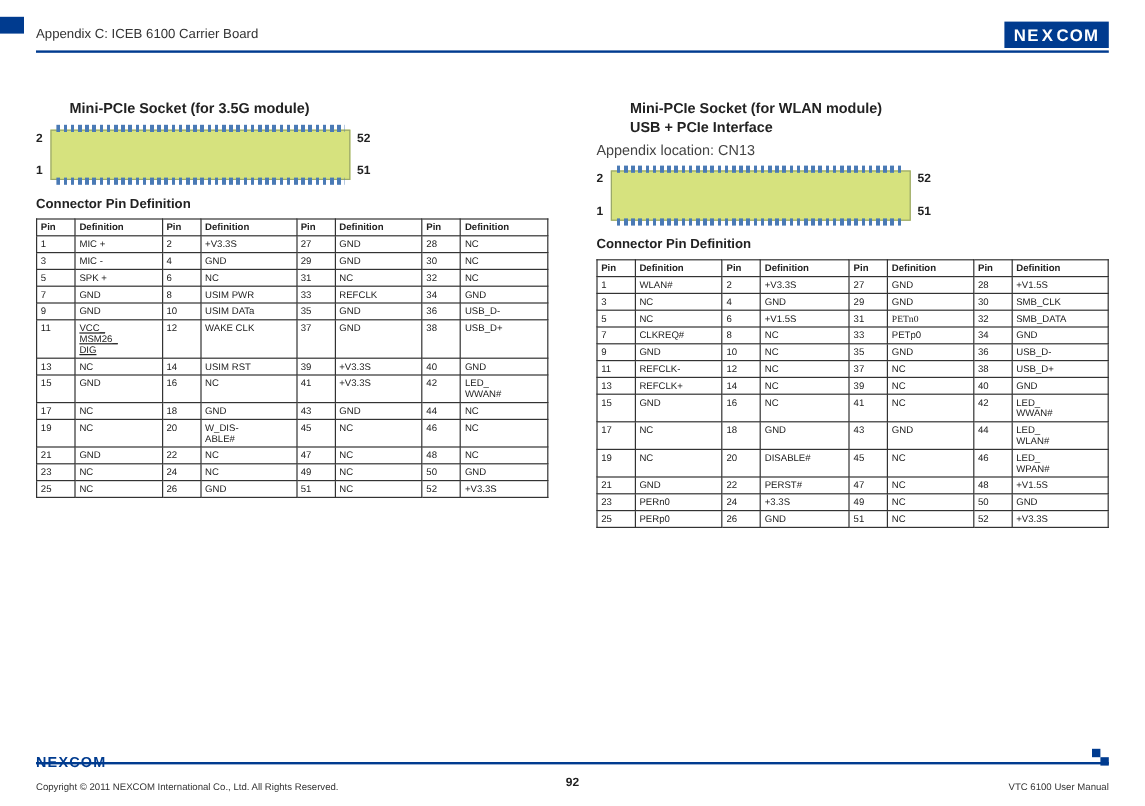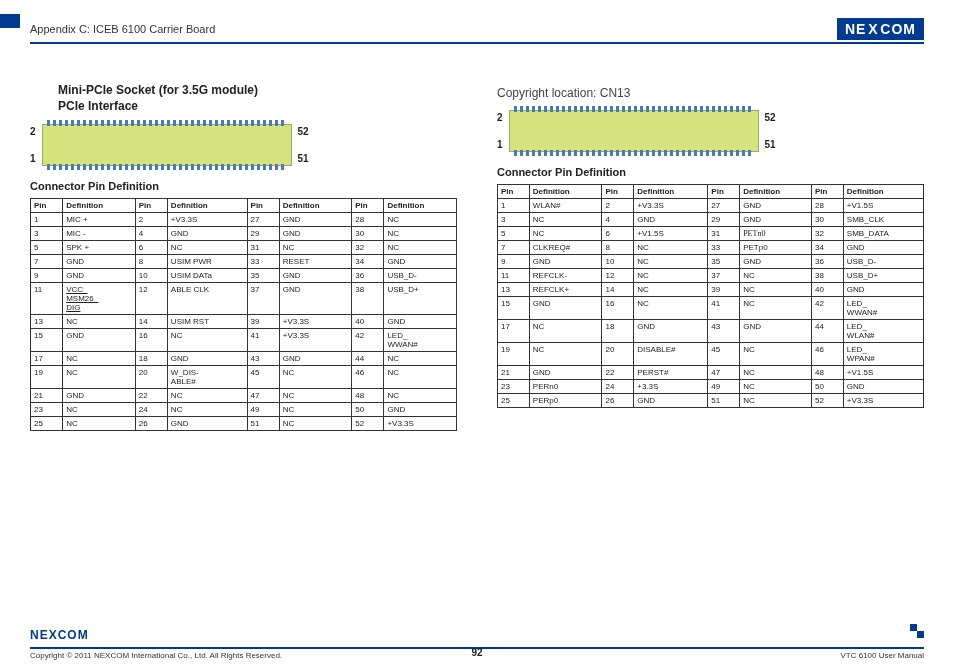--- a/index.html
+++ b/index.html
@@ -77,21 +77,21 @@
     border:1px solid #333;
     padding:2px 3px;
     text-align:left;
     vertical-align:top;
   }
   table.pins th { font-weight:bold; font-size:8px;}
   .footer {
     position:absolute;
     left:30px; right:30px; bottom:12px;
     border-top:2px solid #003b8f;
-    padding-top:2px;
+    padding-top:14px;
     display:flex; justify-content:space-between; align-items:center;
     font-size:8px; color:#333;
   }
   .footer-logo {
     position:absolute;
     left:30px; bottom:30px;
     background:transparent;
     color:#003b8f;
     font-weight:bold;
     font-size:12px;
@@ -115,21 +115,20 @@
     <span>NE</span>
       <span class="x">X</span>
       <span>COM</span>
   </div>
 </div>
 
 <div class="columns">
 
   <div class="col">
     <div class="sec-title">Mini-PCIe Socket (for 3.5G module)</div>
-    <div class="sec-title">PCIe Interface</div>
     <div class="connector-wrap">
       <div class="pinlabels-left">
         <span>2</span>
         <span>1</span>
       </div>
       <div class="connector"></div>
       <div class="pinlabels-right">
         <span>52</span>
         <span>51</span>
       </div>
@@ -178,41 +177,41 @@
             <td style="white-space: pre-line;">NC</td>
             <td style="white-space: pre-line;">32</td>
             <td style="white-space: pre-line;">NC</td>
           </tr>
           <tr>
             <td style="white-space: pre-line;">7</td>
             <td style="white-space: pre-line;">GND</td>
             <td style="white-space: pre-line;">8</td>
             <td style="white-space: pre-line;">USIM PWR</td>
             <td style="white-space: pre-line;">33</td>
-            <td style="white-space: pre-line;">RESET</td>
+            <td style="white-space: pre-line;">REFCLK</td>
             <td style="white-space: pre-line;">34</td>
             <td style="white-space: pre-line;">GND</td>
           </tr>
           <tr>
             <td style="white-space: pre-line;">9</td>
             <td style="white-space: pre-line;">GND</td>
             <td style="white-space: pre-line;">10</td>
             <td style="white-space: pre-line;">USIM DATa</td>
             <td style="white-space: pre-line;">35</td>
             <td style="white-space: pre-line;">GND</td>
             <td style="white-space: pre-line;">36</td>
             <td style="white-space: pre-line;">USB_D-</td>
           </tr>
           <tr>
             <td style="white-space: pre-line;">11</td>
             <td style="white-space: pre-line; text-decoration: underline;">VCC_
 MSM26_
 DIG</td>
             <td style="white-space: pre-line;">12</td>
-            <td style="white-space: pre-line;">ABLE CLK</td>
+            <td style="white-space: pre-line;">WAKE CLK</td>
             <td style="white-space: pre-line;">37</td>
             <td style="white-space: pre-line;">GND</td>
             <td style="white-space: pre-line;">38</td>
             <td style="white-space: pre-line;">USB_D+</td>
           </tr>
           <tr>
             <td style="white-space: pre-line;">13</td>
             <td style="white-space: pre-line;">NC</td>
             <td style="white-space: pre-line;">14</td>
             <td style="white-space: pre-line;">USIM RST</td>
@@ -281,21 +280,23 @@
             <td style="white-space: pre-line;">51</td>
             <td style="white-space: pre-line;">NC</td>
             <td style="white-space: pre-line;">52</td>
             <td style="white-space: pre-line;">+V3.3S</td>
           </tr>
         </tbody>
     </table>
   </div>
 
   <div class="col">
-    <div class="sec-sub">Copyright location: CN13</div>
+    <div class="sec-title">Mini-PCIe Socket (for WLAN module)</div>
+    <div class="sec-title">USB + PCIe Interface</div>
+    <div class="sec-sub">Appendix location: CN13</div>
     <div class="connector-wrap">
       <div class="pinlabels-left">
         <span>2</span>
         <span>1</span>
       </div>
       <div class="connector"></div>
       <div class="pinlabels-right">
         <span>52</span>
         <span>51</span>
       </div>

